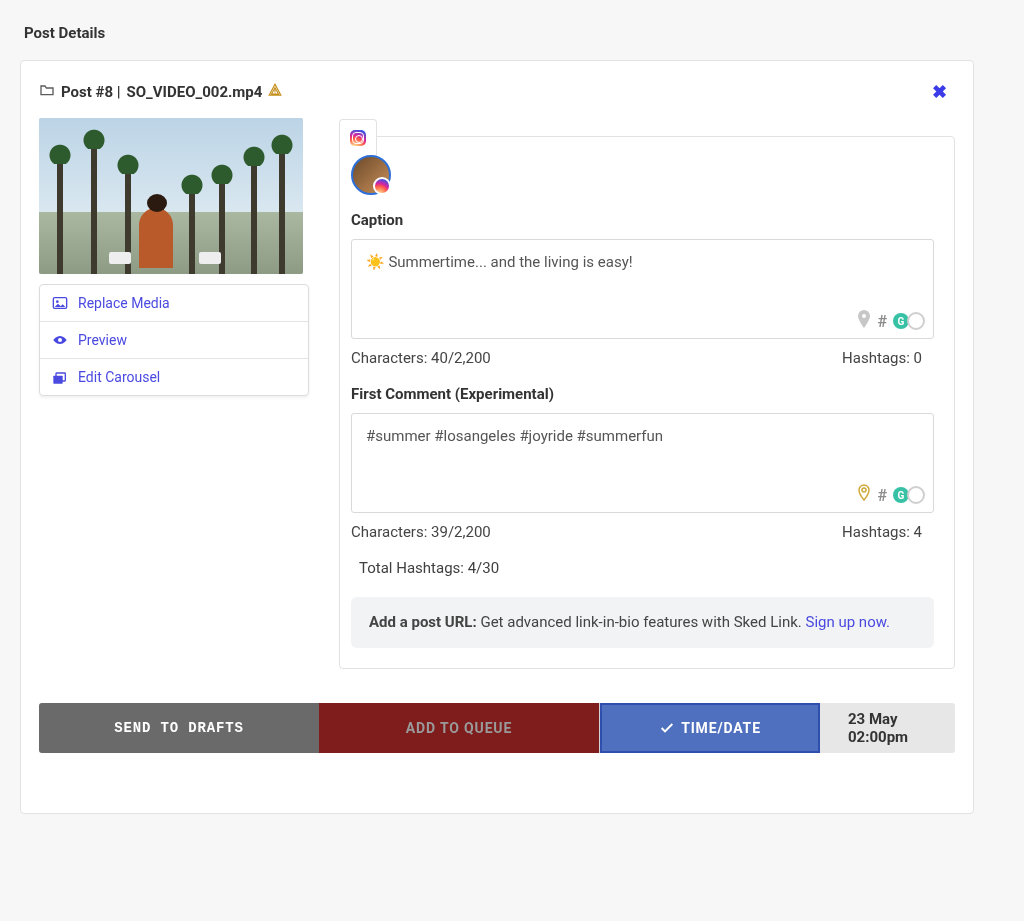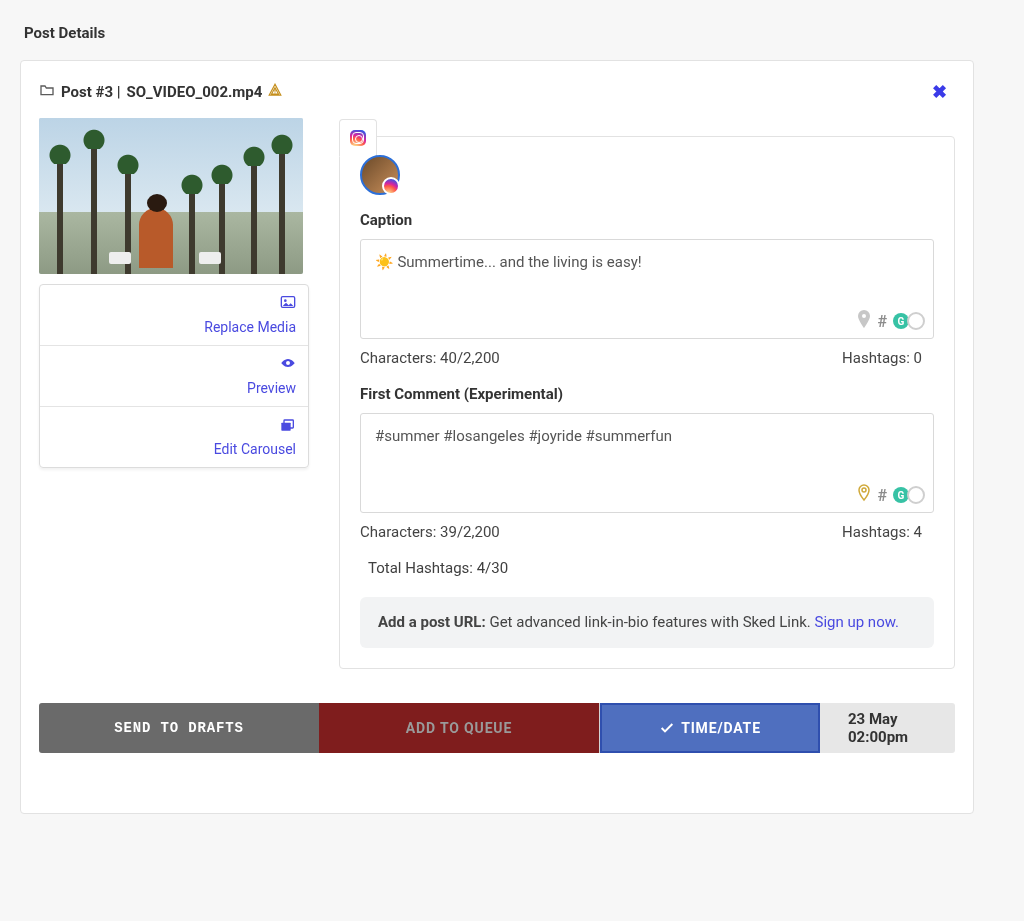--- a/index.html
+++ b/index.html
@@ -15,25 +15,25 @@
   .media-col{width:270px;flex:0 0 auto;}
   .thumb{width:264px;height:156px;border-radius:2px;overflow:hidden;background:#cfd8dc;position:relative;}
   .thumb .sky{position:absolute;top:0;left:0;right:0;height:60%;background:linear-gradient(#bcd4e6,#d9e7f0);}
   .thumb .ground{position:absolute;bottom:0;left:0;right:0;height:40%;background:linear-gradient(#aab7a1,#8d9a84);}
   .thumb .palm{position:absolute;bottom:0;width:6px;background:#3e3a2e;}
   .thumb .palm::before{content:"";position:absolute;top:-12px;left:-12px;width:30px;height:22px;background:radial-gradient(circle at 50% 60%, #2e5b2e 0 50%, transparent 55%);}
   .thumb .car{position:absolute;bottom:10px;width:22px;height:12px;background:#eee;border-radius:2px;}
   .thumb .person{position:absolute;bottom:6px;left:100px;width:34px;height:60px;background:#b85a2a;border-top-left-radius:18px;border-top-right-radius:18px;}
   .thumb .person::before{content:"";position:absolute;top:-14px;left:8px;width:20px;height:18px;background:#2a1a10;border-radius:50%;}
   .media-actions{margin-top:10px;border:1px solid #dcdcdc;border-radius:4px;box-shadow:0 2px 3px rgba(0,0,0,0.06);}
-  .media-actions .action{display:flex;align-items:flex-end;gap:10px;padding:10px 12px;color:#4a4ae0;font-size:14px;cursor:pointer;flex-direction:column;}
+  .media-actions .action{display:flex;align-items:center;gap:10px;padding:10px 12px;color:#4a4ae0;font-size:14px;cursor:pointer;}
   .media-actions .action + .action{border-top:1px solid #e4e4e4;}
   .media-actions .action svg{flex:0 0 auto;}
   .editor-col{flex:1;}
-  .editor-panel{border:1px solid #e2e2e2;border-radius:4px;padding:18px 20px 20px 20px;position:relative;margin-top:18px;}
+  .editor-panel{border:1px solid #e2e2e2;border-radius:4px;padding:18px 20px 20px 11px;position:relative;margin-top:18px;}
   .platform-tab{position:absolute;top:-18px;left:-1px;height:36px;width:36px;border:1px solid #e2e2e2;border-bottom-color:#fff;border-radius:4px 4px 0 0;background:#fff;display:flex;align-items:center;justify-content:center;}
   .ig-glyph{width:16px;height:16px;border-radius:5px;background:radial-gradient(circle at 30% 110%, #fdf497 0%, #fd5949 45%, #d6249f 60%, #285AEB 90%);position:relative;}
   .ig-glyph::before{content:"";position:absolute;top:2px;left:2px;right:2px;bottom:2px;border:1.5px solid #fff;border-radius:4px;}
   .ig-glyph::after{content:"";position:absolute;top:5px;left:5px;width:6px;height:6px;border:1.5px solid #fff;border-radius:50%;}
   .avatar-row{margin-bottom:16px;}
   .avatar{width:36px;height:36px;border-radius:50%;border:2px solid #2c6fd8;background:linear-gradient(135deg,#6b4a2a,#c98f5a);position:relative;}
   .avatar::after{content:"";position:absolute;right:-2px;bottom:-2px;width:14px;height:14px;border-radius:50%;background:radial-gradient(circle at 30% 110%, #fdf497 0%, #fd5949 45%, #d6249f 60%, #285AEB 90%);border:2px solid #fff;}
   .field-label{font-weight:700;font-size:15px;color:#333;margin:0 0 10px 0;}
   .txt-wrap{border:1px solid #d9d9d9;border-radius:3px;padding:12px 14px 8px 14px;position:relative;height:100px;box-sizing:border-box;}
   .txt-wrap .text{color:#555;font-size:15px;}
@@ -64,21 +64,21 @@
   <div class="page-title">Post Details</div>
 
   <div class="post-card">
     <div class="post-header">
       <div class="post-header-left">
         <span class="folder-icon">
           <svg width="16" height="14" viewBox="0 0 24 20" fill="none" stroke="currentColor" stroke-width="2">
               <path d="M3 4h6l2 3h10v10H3z"></path>
             </svg>
         </span>
-        <span>Post #3 | </span>
+        <span>Post #8 | </span>
         <span>SO_VIDEO_002.mp4</span>
         <span class="warn-icon">
           <svg width="14" height="14" viewBox="0 0 24 24" fill="currentColor">
               <path d="M12 2 2 21h20L12 2zm0 6 6 11H6l6-11z" fill="none" stroke="currentColor" stroke-width="2"></path>
               <circle cx="12" cy="17" r="1"></circle>
               <rect x="11" y="10" width="2" height="5"></rect>
             </svg>
         </span>
       </div>
       <div class="close-x">✖</div>

